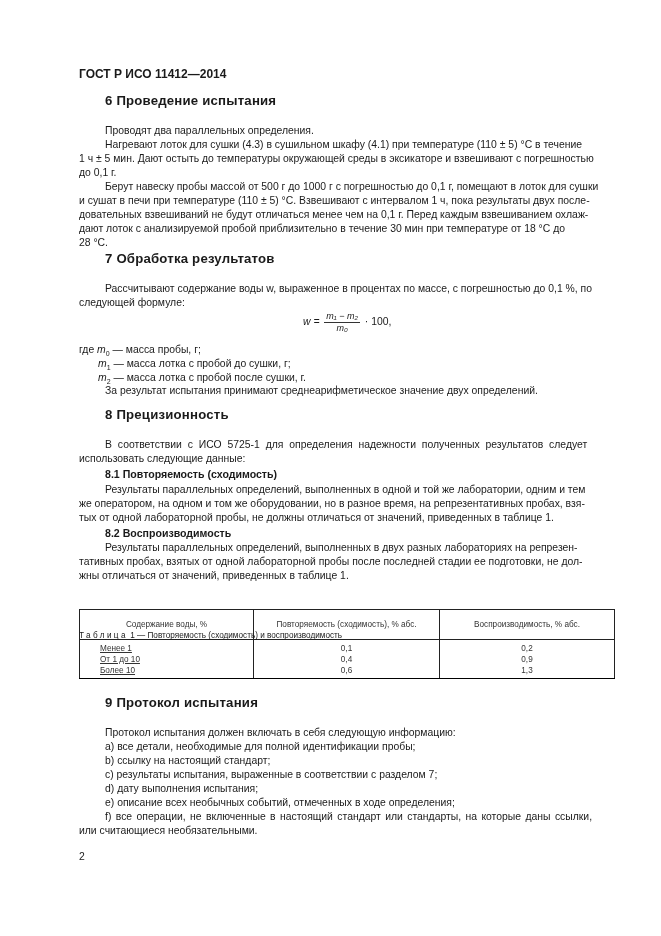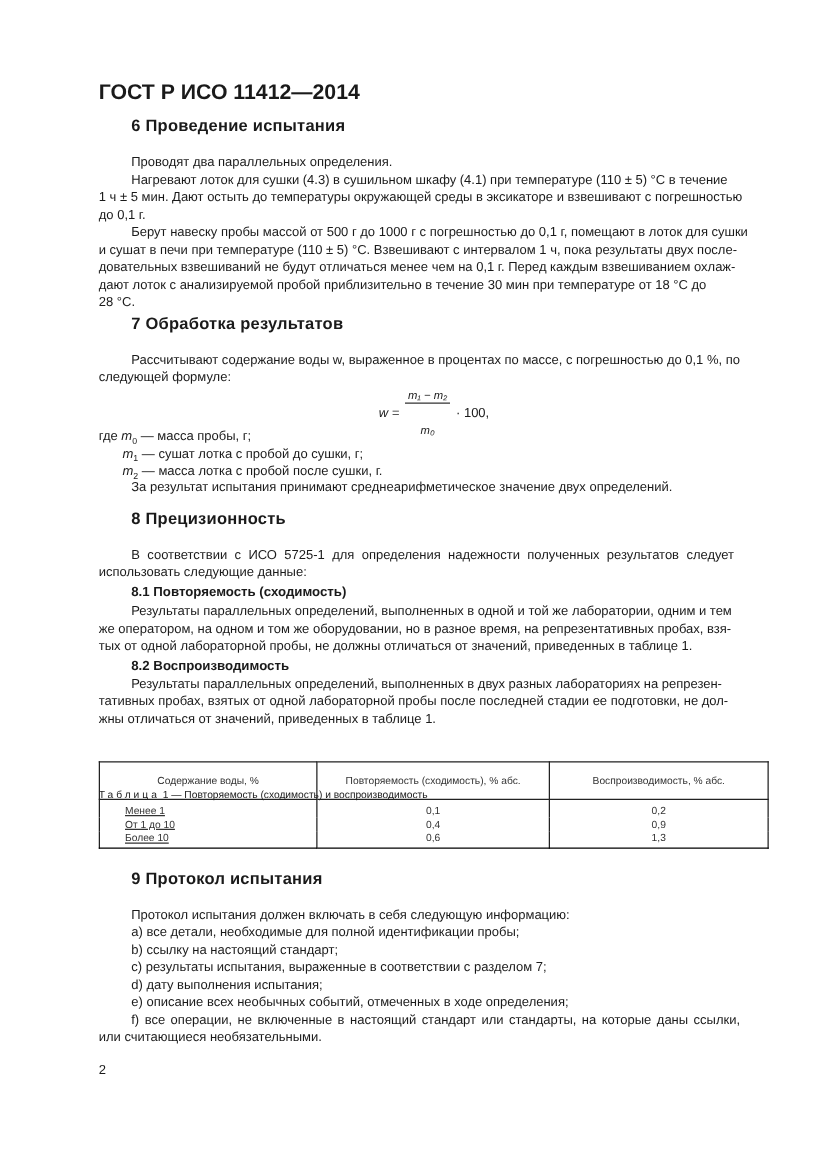--- a/index.html
+++ b/index.html
@@ -1,27 +1,27 @@
 <!DOCTYPE html>
 <html><head>
 <meta charset="utf-8">
 <style>
   html, body { margin: 0; padding: 0; background: #ffffff; }
   body { width: 661px; height: 936px; position: relative; overflow: hidden;
          font-family: "Liberation Sans", sans-serif; color: #1a1a1a; font-size: 10.4px; line-height: 14px; }
   .page { position: absolute; left: 79px; top: 0; width: 535px; }
-  .doc-header { position: absolute; top: 67px; left: 0; font-weight: bold; font-size: 17px; }
+  .doc-header { position: absolute; top: 67px; left: 0; font-weight: bold; font-size: 12px; }
   .h2 { position: absolute; left: 26px; font-weight: bold; font-size: 13.2px; letter-spacing: 0.2px; }
   .h3 { position: absolute; left: 26px; font-weight: bold; font-size: 10.6px; }
   .line { position: absolute; left: 0; width: 535px; white-space: nowrap; }
   .ind-line { position: absolute; left: 26px; white-space: nowrap; }
   .formula { position: absolute; left: 224px; top: 311px; font-size: 10.4px; }
   .frac { display: inline-block; vertical-align: middle; text-align: center; margin: 0 2px; }
   .frac .num { display: block; border-bottom: 1px solid #333; padding: 0 2px; font-style: italic; font-size: 9px; line-height: 11px; }
-  .frac .den { display: block; font-style: italic; font-size: 9px; line-height: 11px; margin-top: 16px; }
+  .frac .den { display: block; font-style: italic; font-size: 9px; line-height: 11px; }
   .it { font-style: italic; }
   sub { font-size: 7px; }
   .caption { position: absolute; left: 0; top: 594px; font-size: 8.2px; white-space: nowrap; margin-top: 35px; }
   .caption .spaced { letter-spacing: 2.4px; }
   table.t1 { position: absolute; left: 0; top: 609px; width: 536px; border-collapse: collapse; font-size: 8.2px; color: #333; }
   table.t1 th { font-weight: normal; height: 27px; border: 1px solid #222; text-align: center; }
   table.t1 td { border-left: 1px solid #222; border-right: 1px solid #222; height: 11px; line-height: 11px; padding: 0; }
   table.t1 tr.first td { padding-top: 3px; }
   table.t1 tr.last td { border-bottom: 1px solid #000000; padding-bottom: 2px; }
   table.t1 td.c0 { padding-left: 20px; text-align: left; text-decoration: underline; }
@@ -55,21 +55,21 @@
       <span class="num">m₁ − m₂</span>
       <span class="den">m₀</span>
     </span>
     <span>· 100,</span>
   </div>
 
   <div class="line" style="top:343px">
     <span>где </span><span class="it">m</span><sub>0</sub><span> — масса пробы, г;</span>
   </div>
   <div class="line" style="top:357px; left:19px">
-    <span class="it">m</span><sub>1</sub><span> — сушат лотка с пробой до сушки, г;</span>
+    <span class="it">m</span><sub>1</sub><span> — масса лотка с пробой до сушки, г;</span>
   </div>
   <div class="line" style="top:371px; left:19px">
     <span class="it">m</span><sub>2</sub><span> — масса лотка с пробой после сушки, г.</span>
   </div>
   <div class="ind-line" style="top:384px">За результат испытания принимают среднеарифметическое значение двух определений.</div>
 
   <div class="h2" style="top:408px">8  Прецизионность</div>
   <div class="ind-line" style="top:438px; word-spacing:3px">В соответствии с ИСО 5725-1 для определения надежности полученных результатов следует</div>
   <div class="line" style="top:452px">использовать следующие данные:</div>
   <div class="h3" style="top:467px">8.1  Повторяемость (сходимость)</div>

